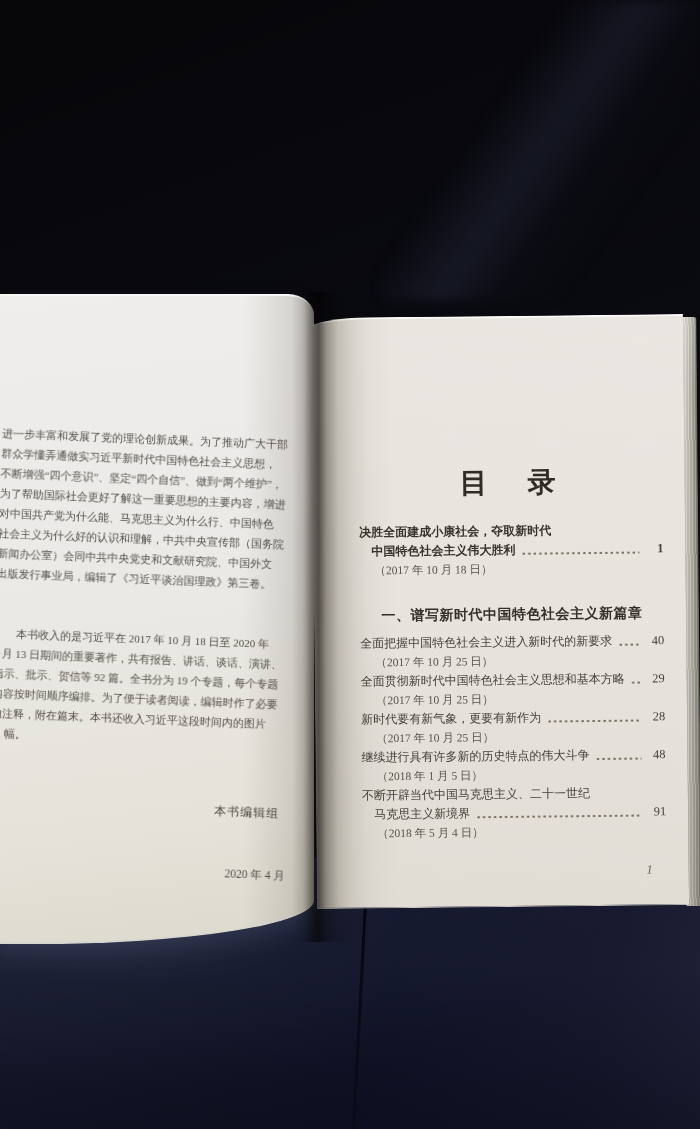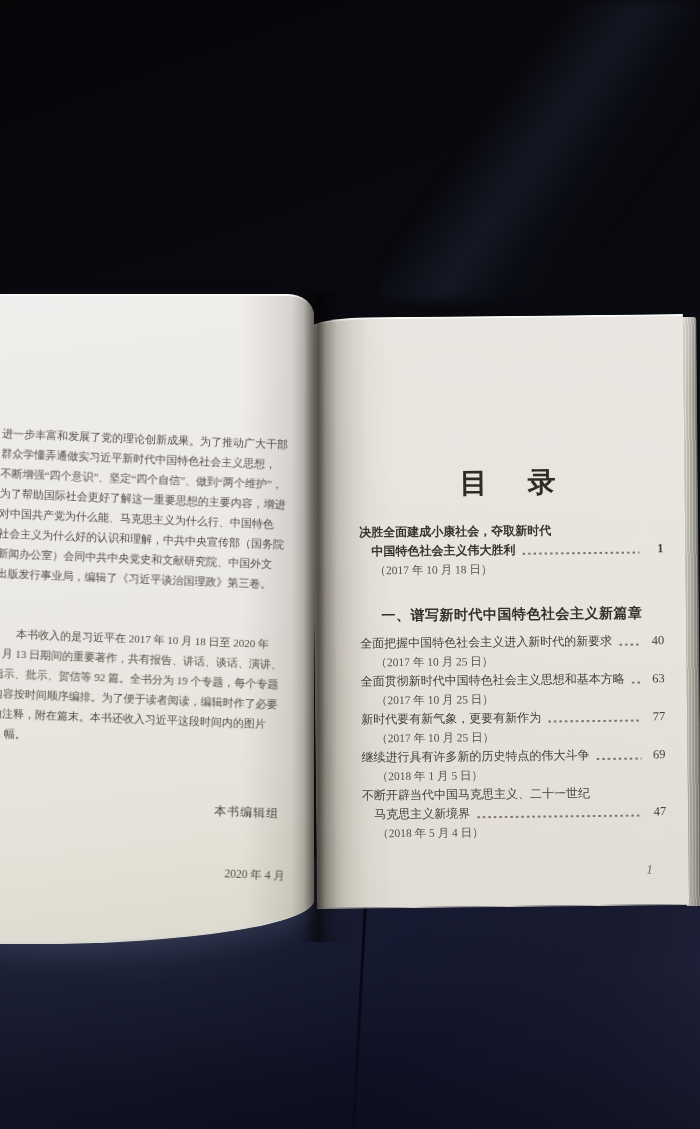--- a/index.html
+++ b/index.html
@@ -124,49 +124,49 @@
             <span class="leader"></span>
             <span class="pg">40</span>
           </div>
           <div class="t-date">（2017 年 10 月 25 日）</div>
         </div>
 
         <div class="toc-entry">
           <div class="t-row">
             <span class="t-title">全面贯彻新时代中国特色社会主义思想和基本方略</span>
             <span class="leader"></span>
-            <span class="pg">63</span>
+            <span class="pg">29</span>
           </div>
           <div class="t-date">（2017 年 10 月 25 日）</div>
         </div>
 
         <div class="toc-entry">
           <div class="t-row">
             <span class="t-title">新时代要有新气象，更要有新作为</span>
             <span class="leader"></span>
-            <span class="pg">77</span>
+            <span class="pg">28</span>
           </div>
           <div class="t-date">（2017 年 10 月 25 日）</div>
         </div>
 
         <div class="toc-entry">
           <div class="t-row">
             <span class="t-title">继续进行具有许多新的历史特点的伟大斗争</span>
             <span class="leader"></span>
-            <span class="pg">69</span>
+            <span class="pg">48</span>
           </div>
           <div class="t-date">（2018 年 1 月 5 日）</div>
         </div>
 
         <div class="toc-entry">
           <div class="t-line1">不断开辟当代中国马克思主义、二十一世纪</div>
           <div class="t-row indent">
             <span class="t-title">马克思主义新境界</span>
             <span class="leader"></span>
-            <span class="pg">47</span>
+            <span class="pg">91</span>
           </div>
           <div class="t-date">（2018 年 5 月 4 日）</div>
         </div>
 
       </div>
 
       <div class="rp-footer">1</div>
     </div>
   </div>
 

